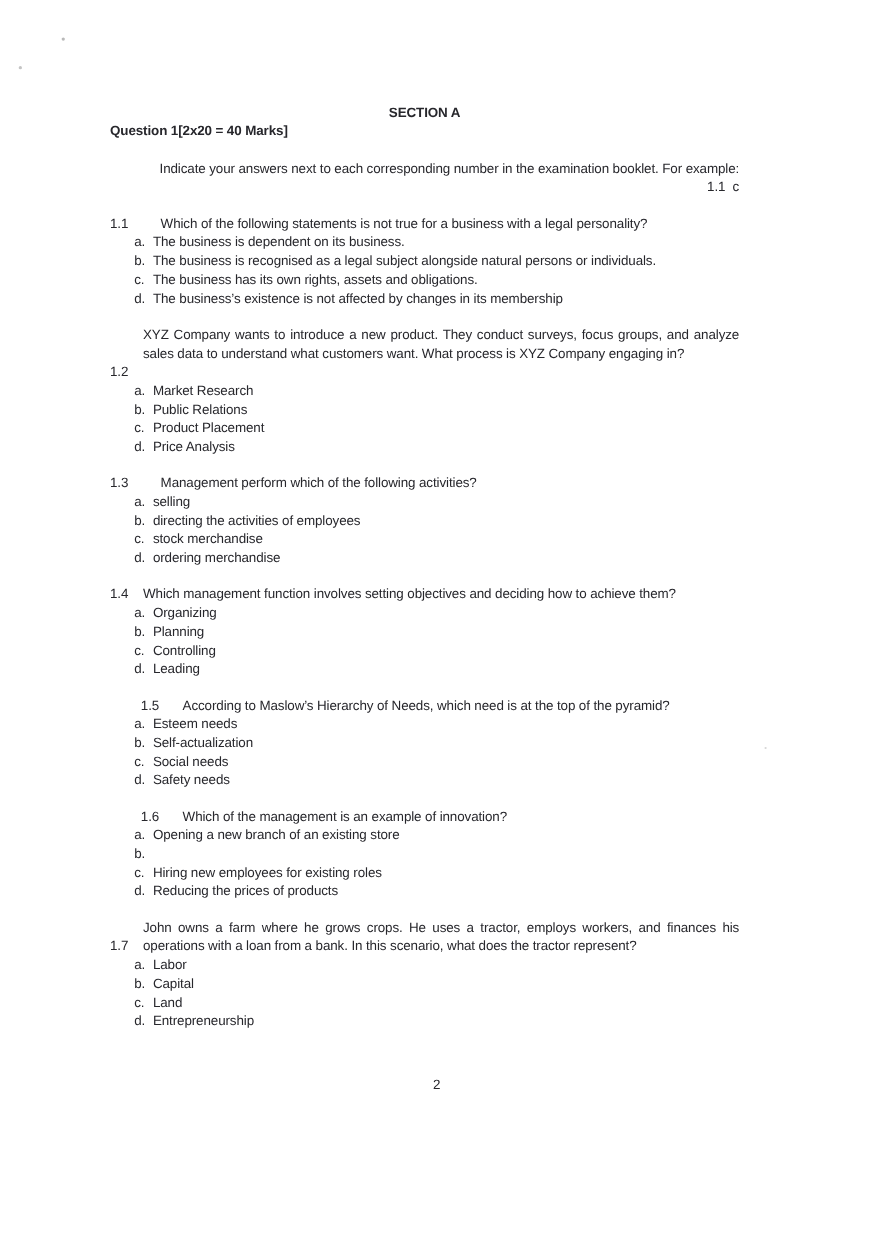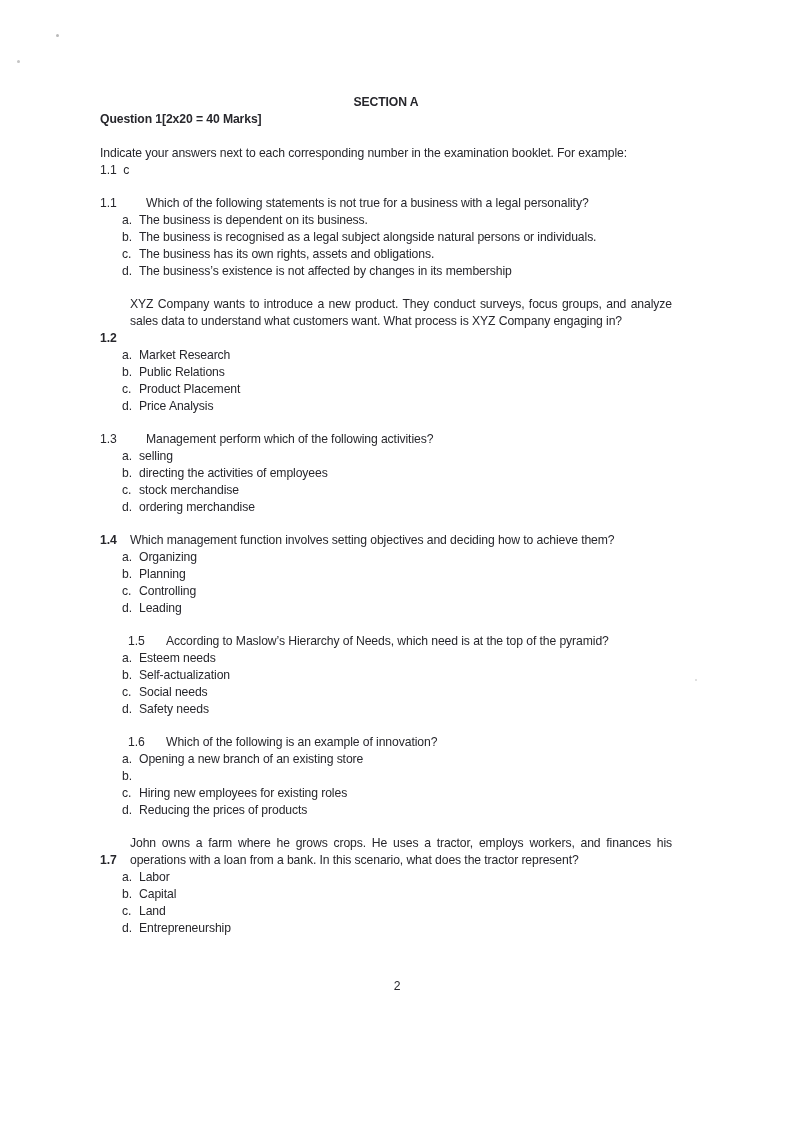--- a/index.html
+++ b/index.html
@@ -23,27 +23,27 @@
   .section-title {
     text-align: center;
     font-weight: 700;
   }
   .header-row {
     display: flex;
     justify-content: flex-start;
     font-weight: 700;
     white-space: nowrap;
   }
-  .instructions { margin-top: 17px; }
+  .instructions { margin-top: 17px; text-align: right; }
   .instructions .line1 { white-space: nowrap; }
   .instructions .line2 { white-space: pre; }
   .question { margin-top: 16px; }
   .q-head { display: flex; align-items: flex-end; }
   .q-num { flex: 0 0 46px; }
-  .q-num.narrow { flex-basis: 30px; font-weight: bold; }
+  .q-num.narrow { flex-basis: 30px; }
   .q-num.med { flex-basis: 38px; margin-left: 28px; }
   .q-text { flex: 1; white-space: nowrap; }
   .q-text.multiline { white-space: normal; text-align: justify; }
   .q-text.h3 { height: 51px; overflow: visible; }
   .q-text.h2 { height: 34px; overflow: visible; }
   .options { margin-left: 22px; }
   .opt { display: flex; white-space: nowrap; }
   .opt-letter { flex: 0 0 17px; }
   .page-number {
     position: absolute;
@@ -205,21 +205,21 @@
       <div class="opt">
         <span class="opt-letter">d.</span>
         <span class="opt-text">Safety needs</span>
       </div>
     </div>
   </section>
 
   <section class="question">
     <div class="q-head">
       <span class="q-num med">1.6</span>
-      <div class="q-text">Which of the following is an example of innovation?</div>
+      <div class="q-text">Which of the management is an example of innovation?</div>
     </div>
     <div class="options">
       <div class="opt">
         <span class="opt-letter">a.</span>
         <span class="opt-text">Opening a new branch of an existing store</span>
       </div>
       <div class="opt">
         <span class="opt-letter">b.</span>
       </div>
       <div class="opt">

